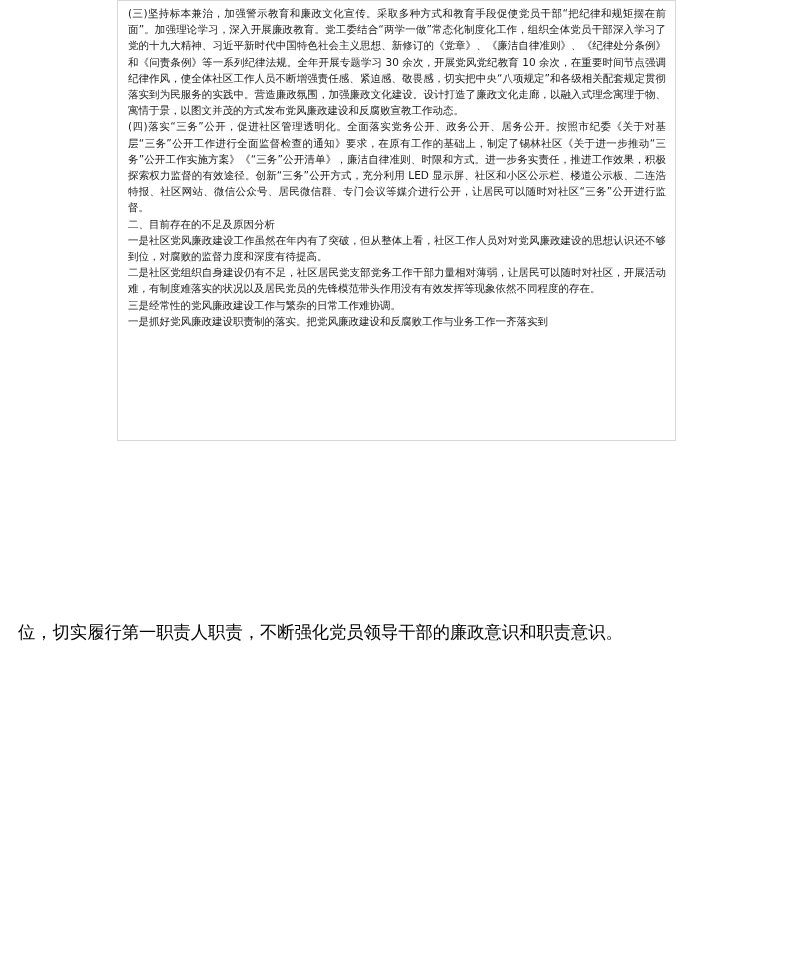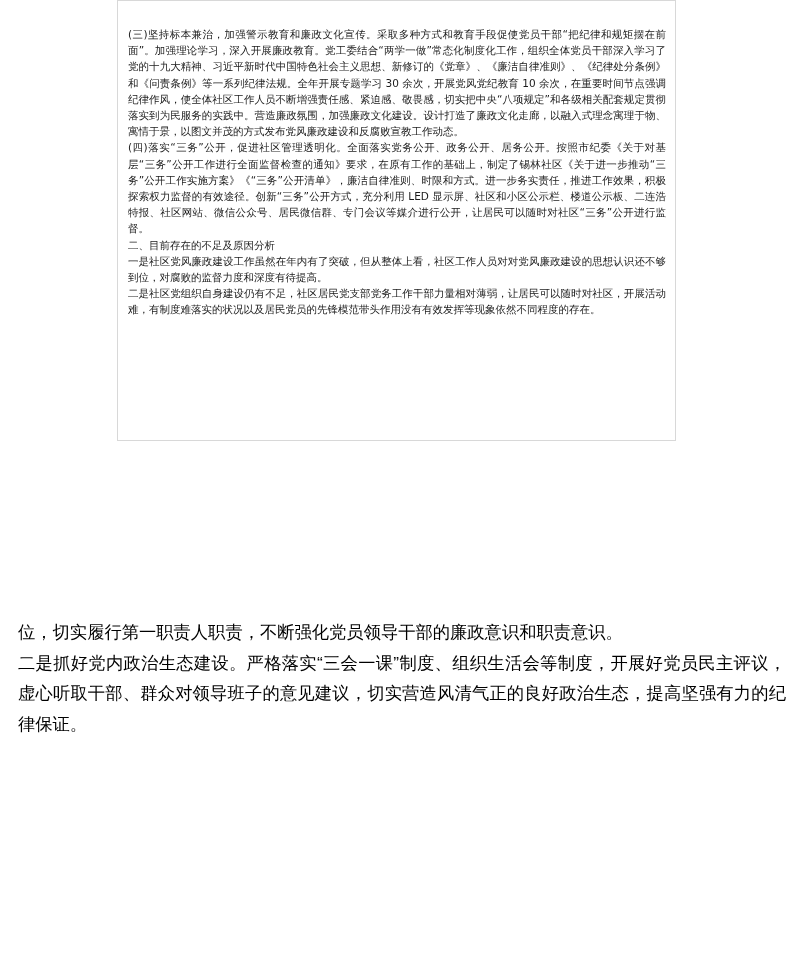--- a/index.html
+++ b/index.html
@@ -53,21 +53,20 @@
     left: 10px;
     top: 4px;
     width: 538px;
     font-size: 10.5px;
     line-height: 16.2px;
     letter-spacing: 0px;
     color: #1b1b1b;
     font-family: "DejaVu Sans", sans-serif;
     text-align: justify;
     text-justify: inter-character;
-    margin-top: 21px;
   }
   .scan-text p {
     margin: 0;
     padding: 0;
     text-indent: 0;
   }
   .scan-text p.ind {
     text-indent: 0;
   }
 
@@ -93,20 +92,21 @@
 <body>
 
 <div class="doc-image-block">
   <div class="doc-image-inner">
     <div class="scan-text">
       <p class="ind">(三)坚持标本兼治，加强警示教育和廉政文化宣传。采取多种方式和教育手段促使党员干部“把纪律和规矩摆在前面”。加强理论学习，深入开展廉政教育。党工委结合“两学一做”常态化制度化工作，组织全体党员干部深入学习了党的十九大精神、习近平新时代中国特色社会主义思想、新修订的《党章》、《廉洁自律准则》、《纪律处分条例》和《问责条例》等一系列纪律法规。全年开展专题学习 30 余次，开展党风党纪教育 10 余次，在重要时间节点强调纪律作风，使全体社区工作人员不断增强责任感、紧迫感、敬畏感，切实把中央“八项规定”和各级相关配套规定贯彻落实到为民服务的实践中。营造廉政氛围，加强廉政文化建设。设计打造了廉政文化走廊，以融入式理念寓理于物、寓情于景，以图文并茂的方式发布党风廉政建设和反腐败宣教工作动态。</p>
       <p class="ind">(四)落实“三务”公开，促进社区管理透明化。全面落实党务公开、政务公开、居务公开。按照市纪委《关于对基层“三务”公开工作进行全面监督检查的通知》要求，在原有工作的基础上，制定了锡林社区《关于进一步推动“三务”公开工作实施方案》《“三务”公开清单》，廉洁自律准则、时限和方式。进一步务实责任，推进工作效果，积极探索权力监督的有效途径。创新“三务”公开方式，充分利用 LED 显示屏、社区和小区公示栏、楼道公示板、二连浩特报、社区网站、微信公众号、居民微信群、专门会议等媒介进行公开，让居民可以随时对社区“三务”公开进行监督。</p>
       <p>二、目前存在的不足及原因分析</p>
       <p>一是社区党风廉政建设工作虽然在年内有了突破，但从整体上看，社区工作人员对对党风廉政建设的思想认识还不够到位，对腐败的监督力度和深度有待提高。</p>
       <p>二是社区党组织自身建设仍有不足，社区居民党支部党务工作干部力量相对薄弱，让居民可以随时对社区，开展活动难，有制度难落实的状况以及居民党员的先锋模范带头作用没有有效发挥等现象依然不同程度的存在。</p>
+      <p>三是经常性的党风廉政建设工作与繁杂的日常工作难协调。</p>
+      <p>一是抓好党风廉政建设职责制的落实。把党风廉政建设和反腐败工作与业务工作一齐落实到</p>
     </div>
   </div>
 </div>
 
 <div class="body-text">
   <p>位，切实履行第一职责人职责，不断强化党员领导干部的廉政意识和职责意识。</p>
-  <p>二是抓好党内政治生态建设。严格落实“三会一课”制度、组织生活会等制度，开展好党员民主评议，虚心听取干部、群众对领导班子的意见建议，切实营造风清气正的良好政治生态，提高坚强有力的纪律保证。</p>
 </div>
 
 </body></html>

